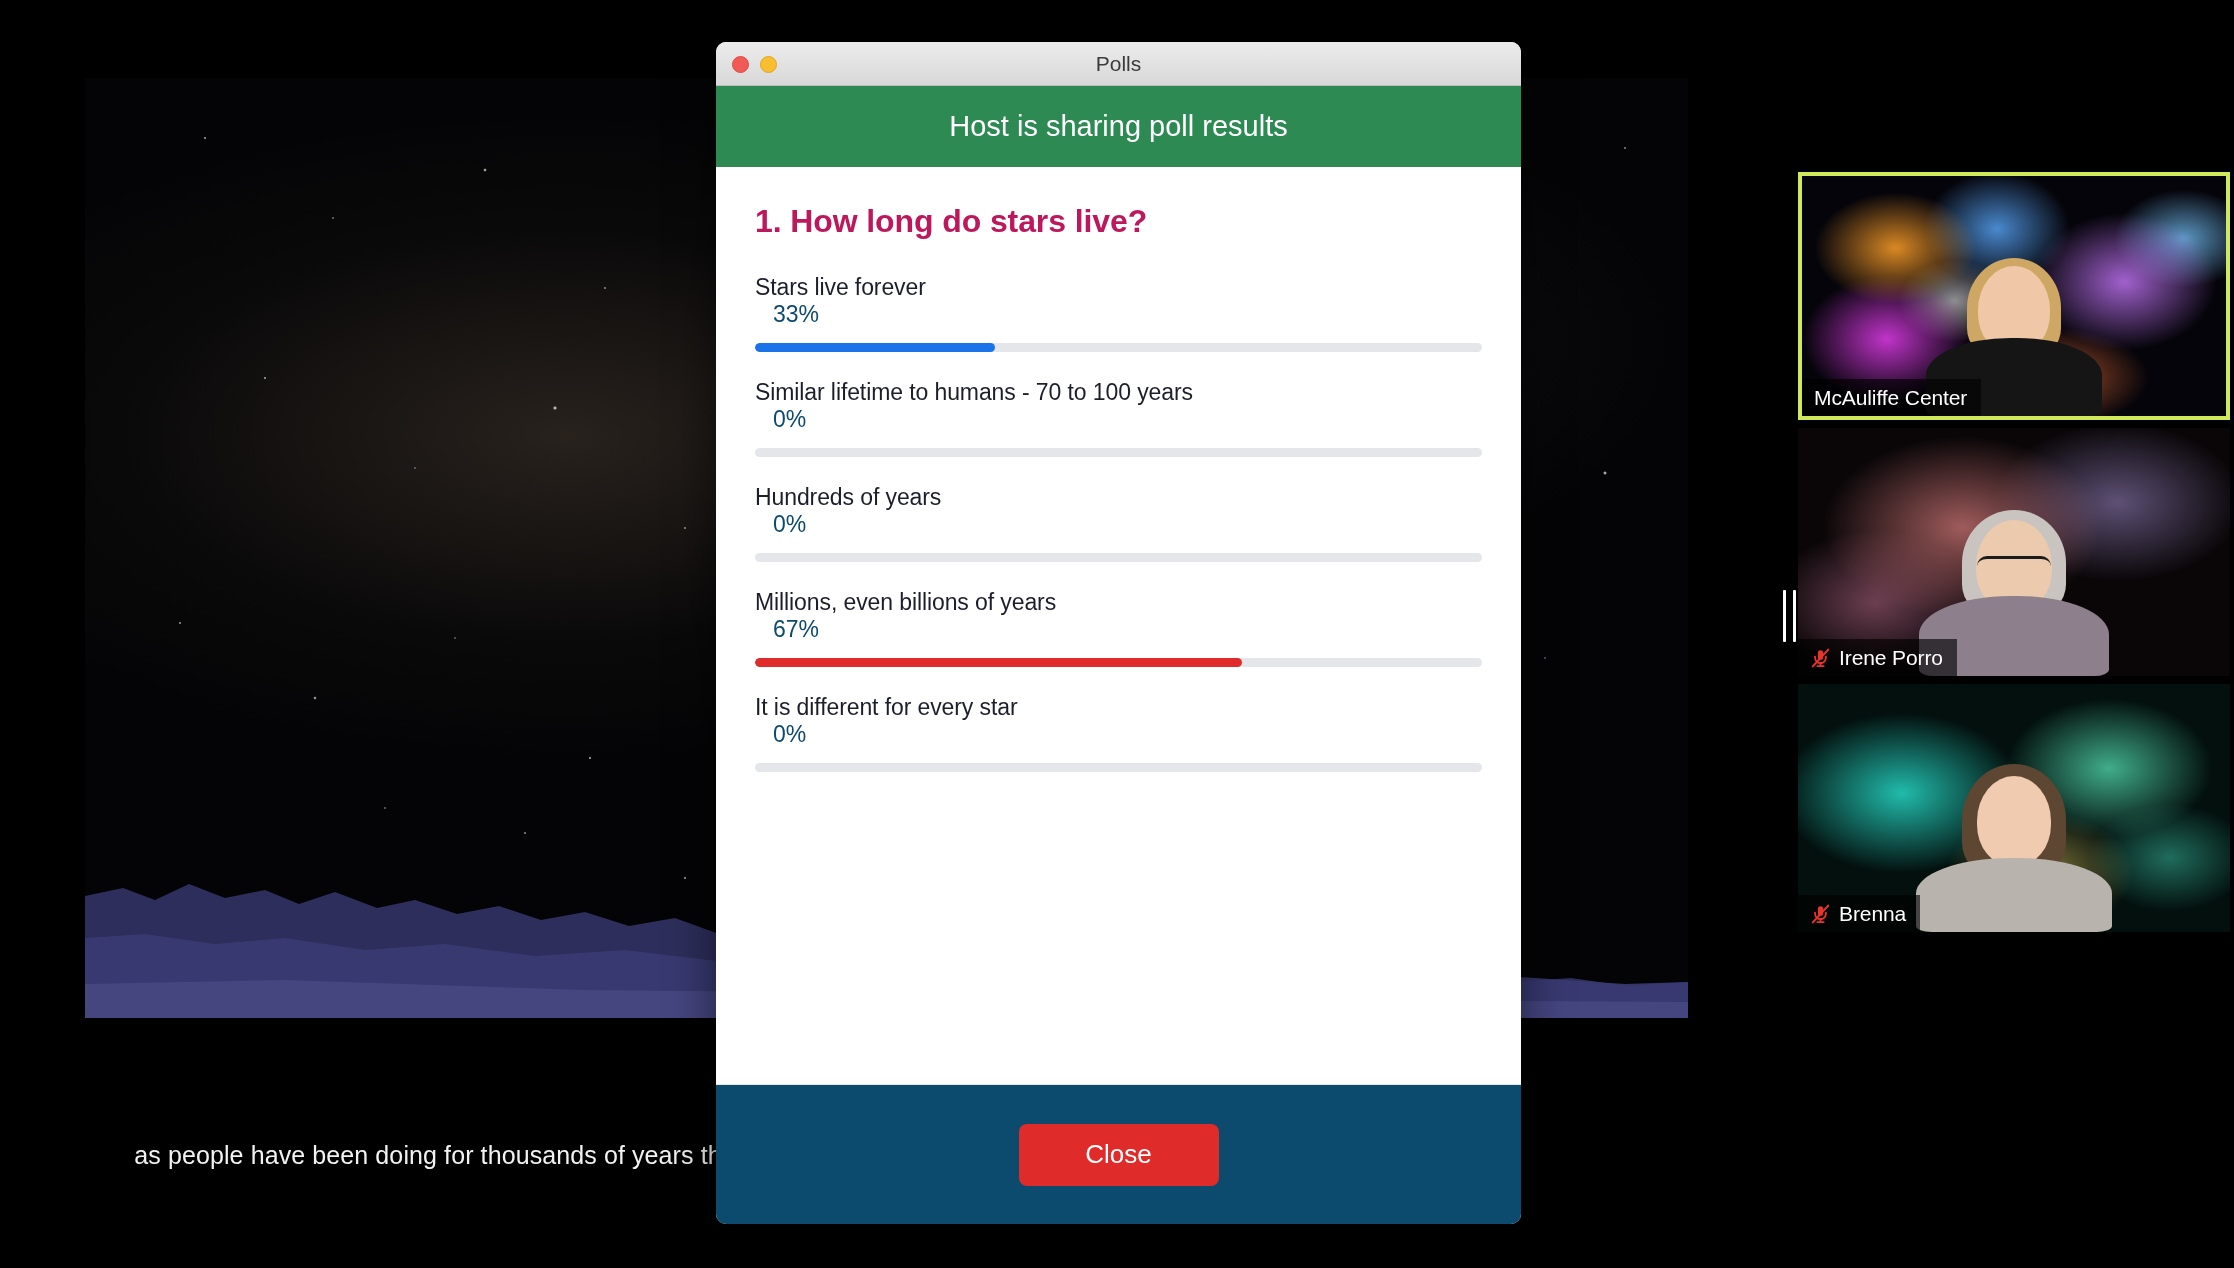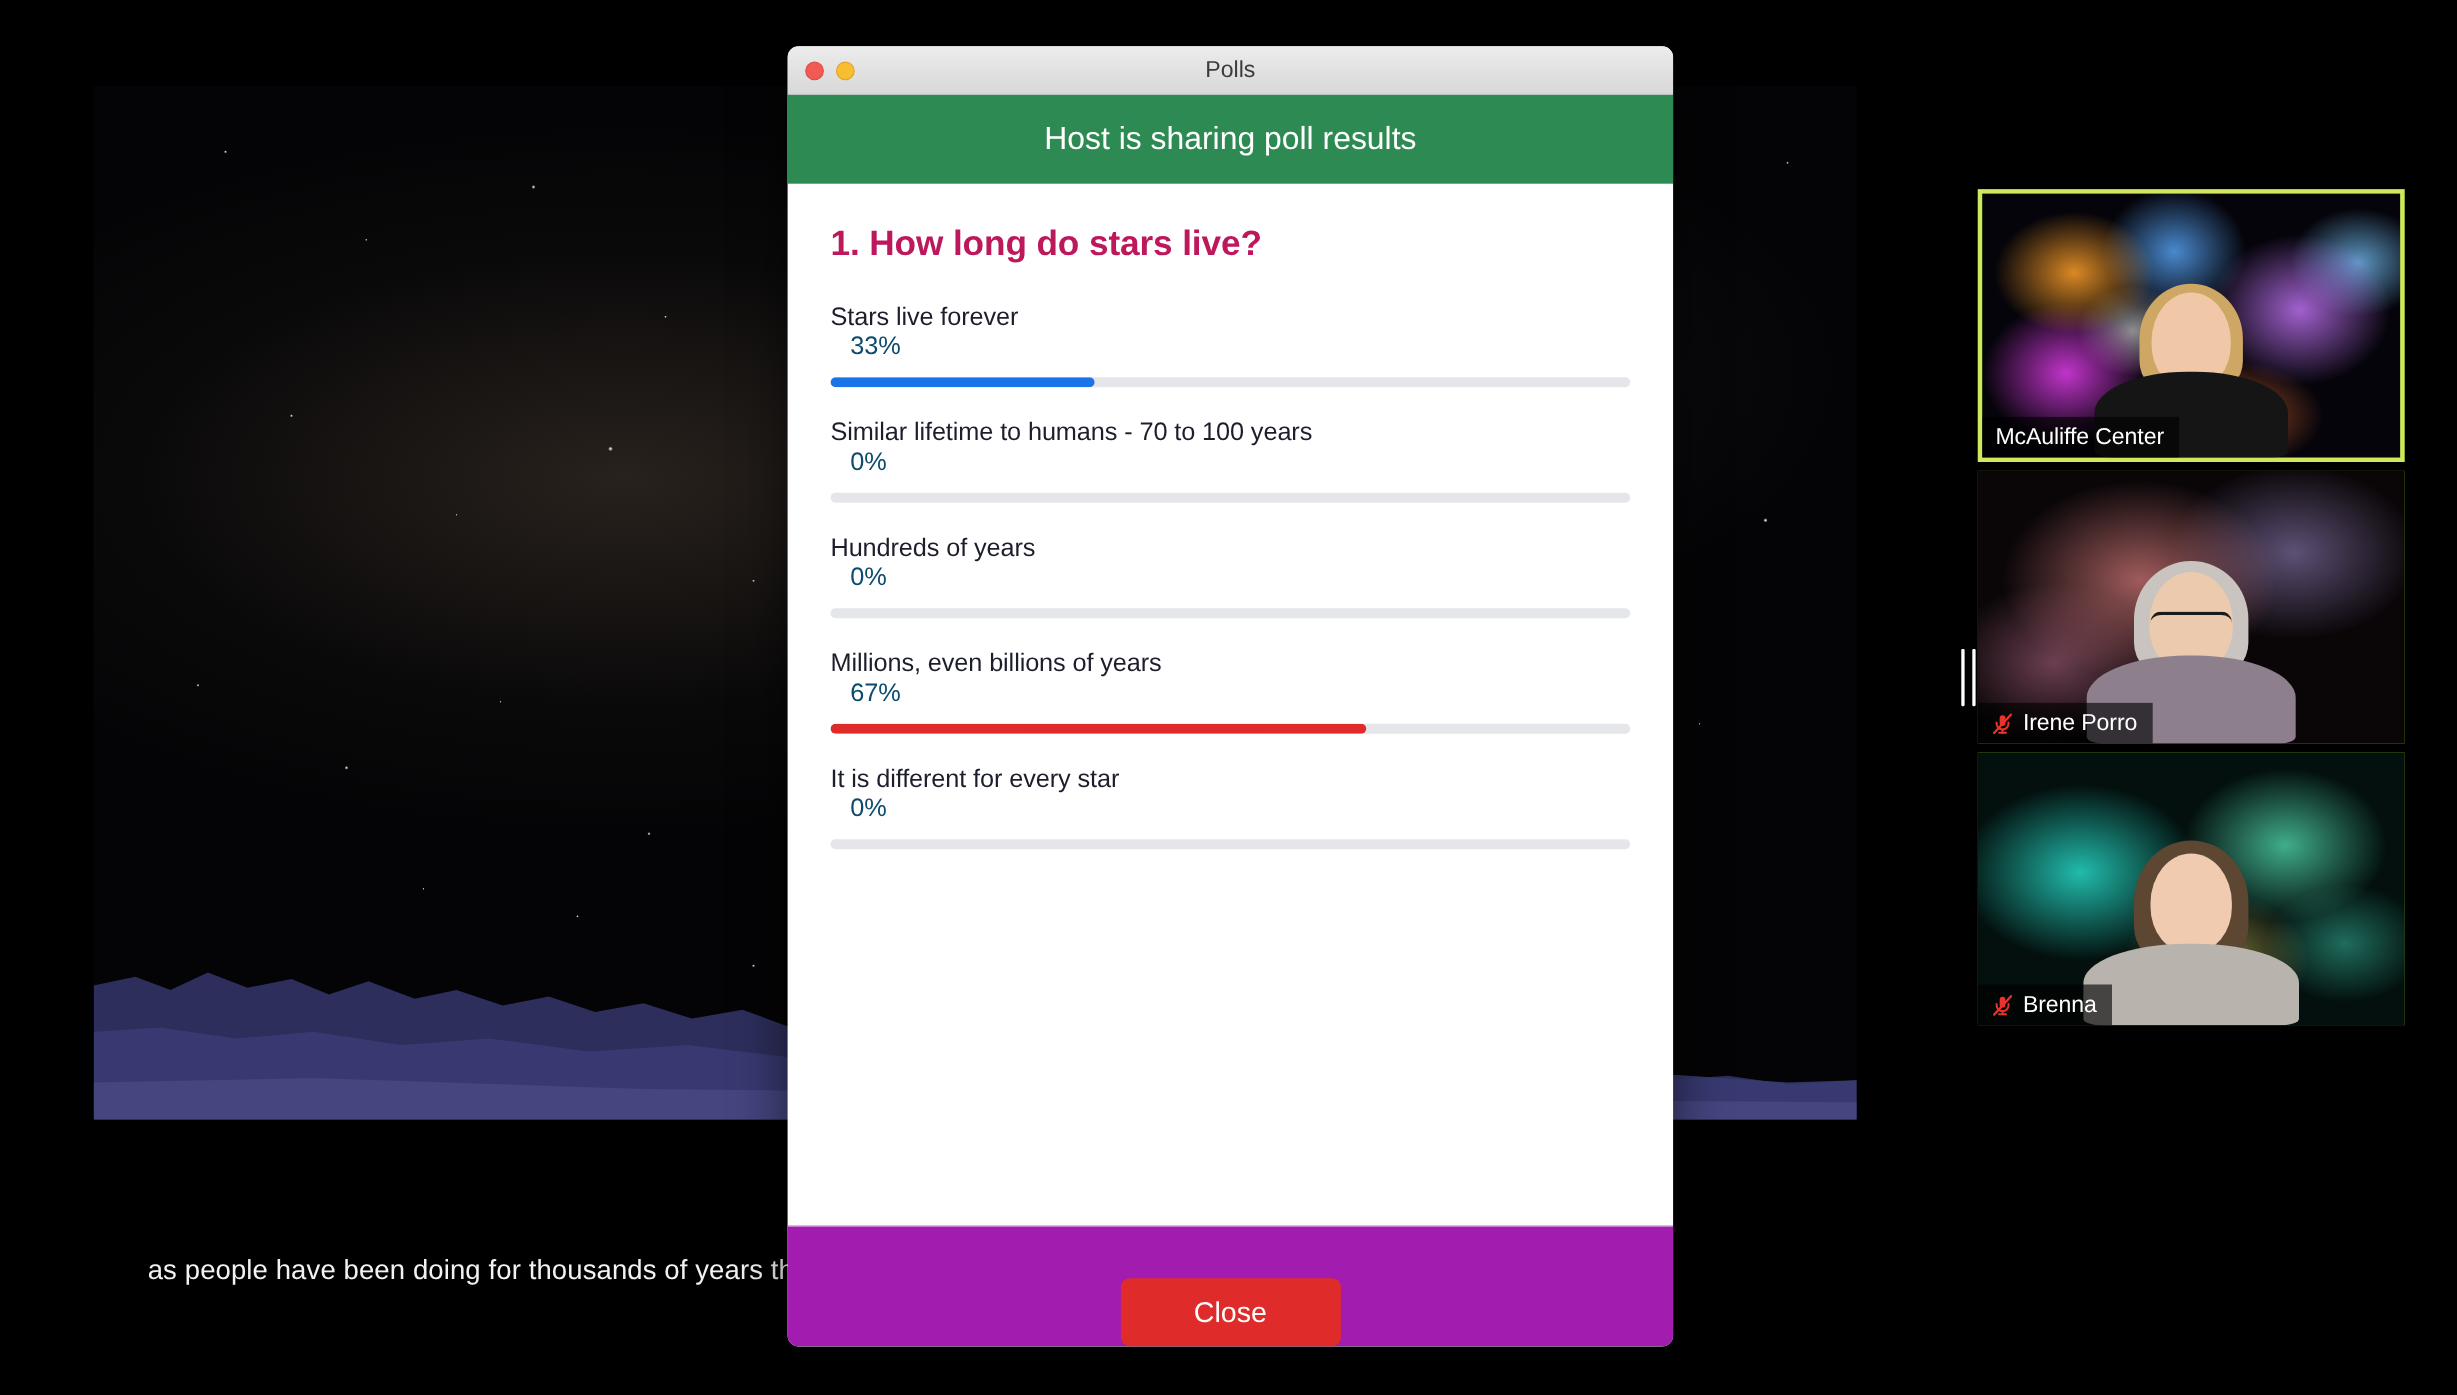--- a/index.html
+++ b/index.html
@@ -220,26 +220,26 @@
     overflow: hidden;
   }
   .bar-fill {
     position: absolute;
     left: 0; top: 0; bottom: 0;
     border-radius: 5px;
   }
 
   #poll-footer {
     flex: 0 0 auto;
-    height: 110px;
+    height: 140px;
     border-top: 1px solid #e6e6e6;
     display: flex;
-    align-items: flex-end;
+    align-items: center;
     justify-content: center;
-    background: #a21caf;
+    background: #0c4a6e;
   }
   #close-button {
     width: 200px;
     height: 62px;
     border: none;
     border-radius: 8px;
     background: #e02b2b;
     color: #ffffff;
     font-size: 26px;
     font-family: "Liberation Sans", sans-serif;
@@ -270,24 +270,24 @@
     position: absolute;
     left: 1798px;
     top: 172px;
     width: 432px;
     display: flex;
     flex-direction: column;
     gap: 8px;
   }
   .tile {
     position: relative;
-    width: 388px;
+    width: 432px;
     height: 248px;
     overflow: hidden;
-    background: #4d7c0f;
+    background: #404040;
   }
   .tile.active {
     border: 4px solid #cfe85c;
   }
   .tile-video {
     position: absolute;
     inset: 0;
     overflow: hidden;
   }
   .tile.active .tile-video { inset: 0; }

